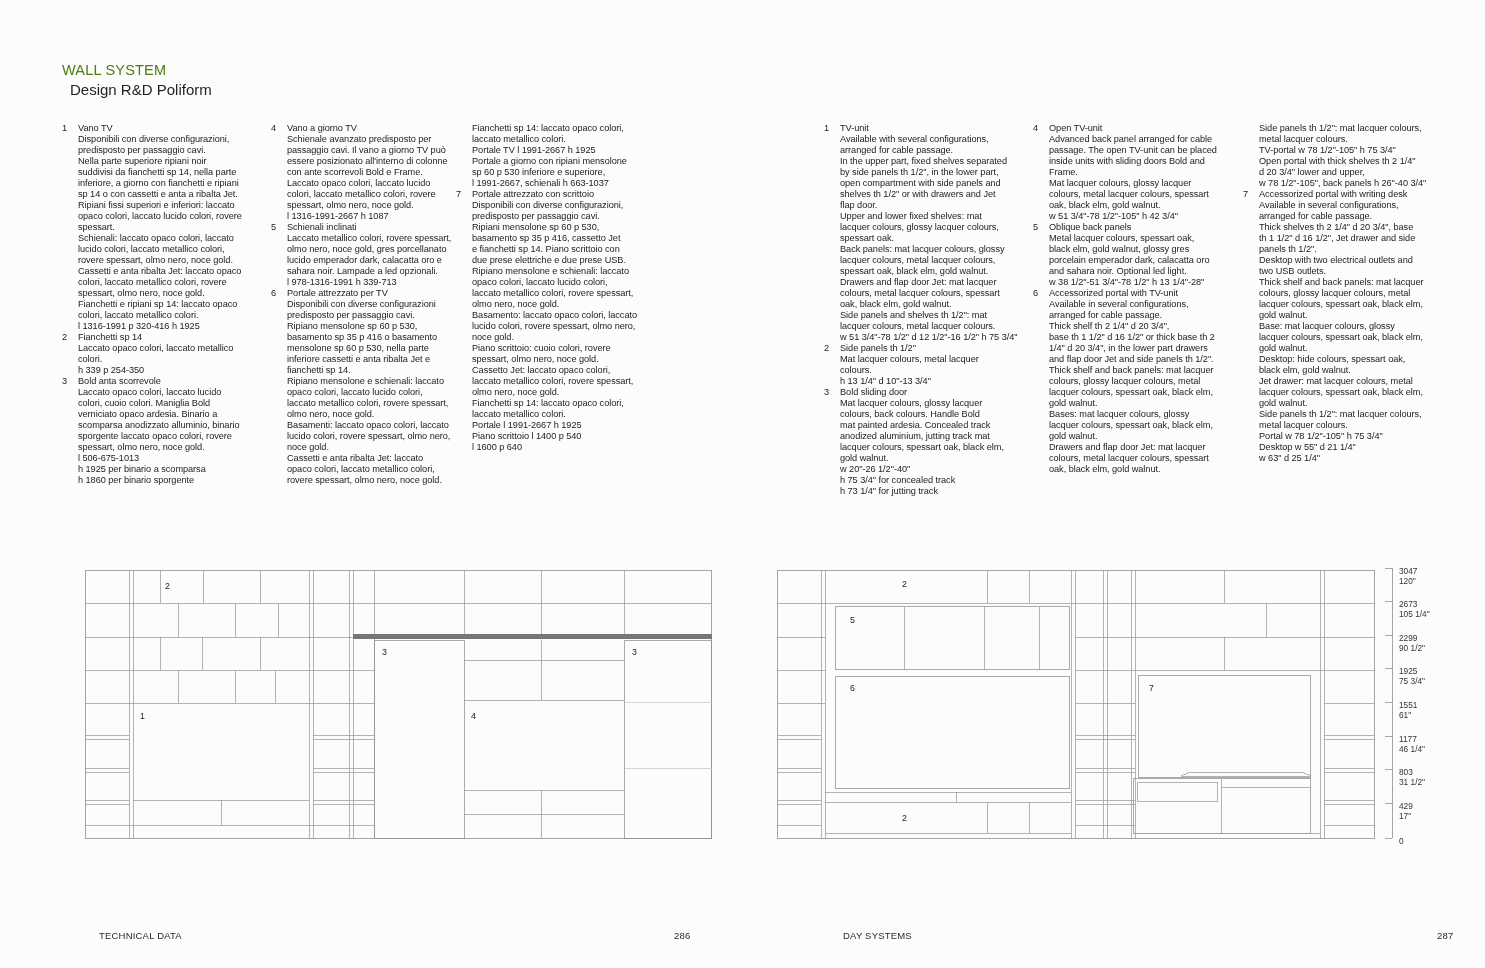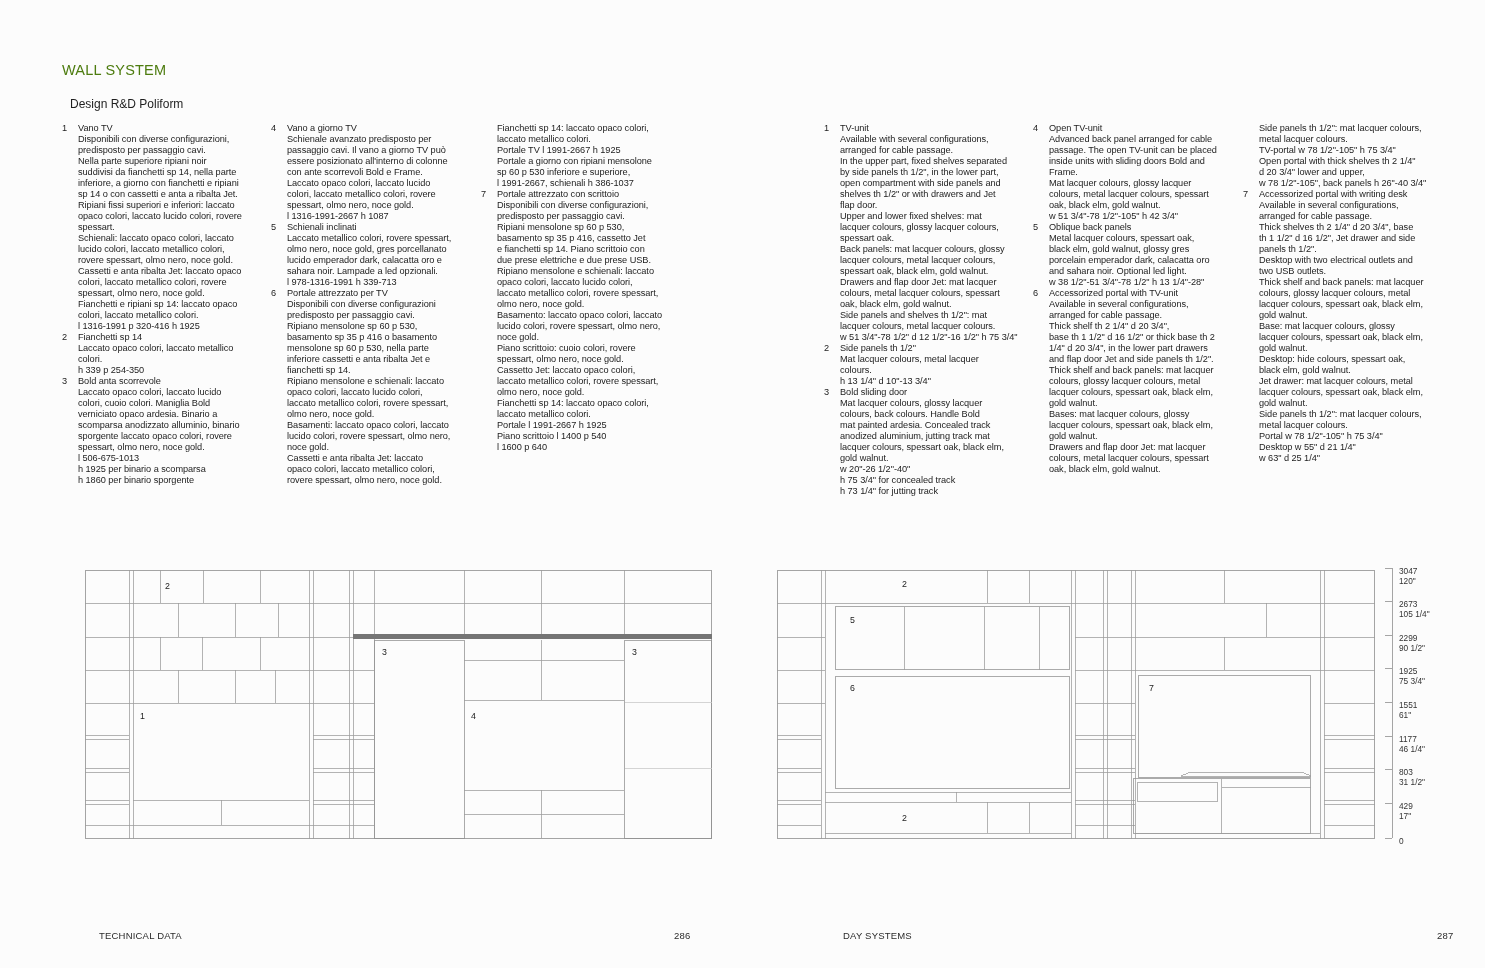--- a/index.html
+++ b/index.html
@@ -1,25 +1,25 @@
 <!DOCTYPE html>
 <html><head>
 <meta charset="utf-8">
 <style>
   html,body{margin:0;padding:0;}
   body{width:1485px;height:968px;background:#fcfcfc;font-family:"Liberation Sans","DejaVu Sans",sans-serif;color:#1f1f1f;position:relative;overflow:hidden;}
   .page{position:absolute;inset:0;}
   .hdr{position:absolute;left:62px;top:62px;}
   .hdr .title{font-size:14.5px;letter-spacing:.2px;color:#4d7c0f;}
-  .hdr .subtitle{font-size:12px;margin-top:19px;color:#1f1f1f;padding-left:8px;}
+  .hdr .subtitle{font-size:15px;margin-top:3px;color:#1f1f1f;padding-left:8px;}
   .col{position:absolute;top:123px;width:205px;font-size:9.2px;letter-spacing:-.05px;line-height:11px;color:#222;}
   .block{position:relative;padding-left:16px;}
   .num{position:absolute;left:0;top:0;}
   .line{white-space:nowrap;}
-  .c0{left:62px}.c1{left:271px}.c2{left:481px}.c3{left:824px}.c4{left:1033px}.c5{left:1243px}
+  .c0{left:62px}.c1{left:271px}.c2{left:456px}.c3{left:824px}.c4{left:1033px}.c5{left:1243px}
   svg{position:absolute;}
   .draw line,.draw rect,.draw path{stroke:#9b9b9b;stroke-width:.75;fill:none;shape-rendering:crispEdges;}
   .draw .outer{stroke:#878787;}
   .draw .panel{stroke:#8f8f8f;}
   .draw .lite{stroke:#c7c7c7;}
   .draw .bar{fill:#757575;stroke:none;}
   .draw text{font-family:"Liberation Sans","DejaVu Sans",sans-serif;font-size:8.8px;fill:#222;stroke:none;}
   .scale line{stroke:#8f8f8f;stroke-width:.8;shape-rendering:crispEdges;}
   .scale text{font-family:"Liberation Sans","DejaVu Sans",sans-serif;font-size:8.3px;fill:#333;}
   .foot{position:absolute;top:930px;font-size:9.5px;letter-spacing:.2px;color:#2b2b2b;margin-left:37px;}
@@ -140,21 +140,21 @@
   </div>
   <div class="col c2">
     <div class="block">
       <span class="num"></span>
       <div class="lines">
           <div class="line">Fianchetti sp 14: laccato opaco colori,</div>
           <div class="line">laccato metallico colori.</div>
           <div class="line">Portale TV l 1991-2667 h 1925</div>
           <div class="line">Portale a giorno con ripiani mensolone</div>
           <div class="line">sp 60 p 530 inferiore e superiore,</div>
-          <div class="line">l 1991-2667, schienali h 386-1037</div>
+          <div class="line">l 1991-2667, schienali h 663-1037</div>
         </div>
     </div>
 
     <div class="block">
       <span class="num">7</span>
       <div class="lines">
           <div class="line">Portale attrezzato con scrittoio</div>
           <div class="line">Disponibili con diverse configurazioni,</div>
           <div class="line">predisposto per passaggio cavi.</div>
           <div class="line">Ripiani mensolone sp 60 p 530,</div>

